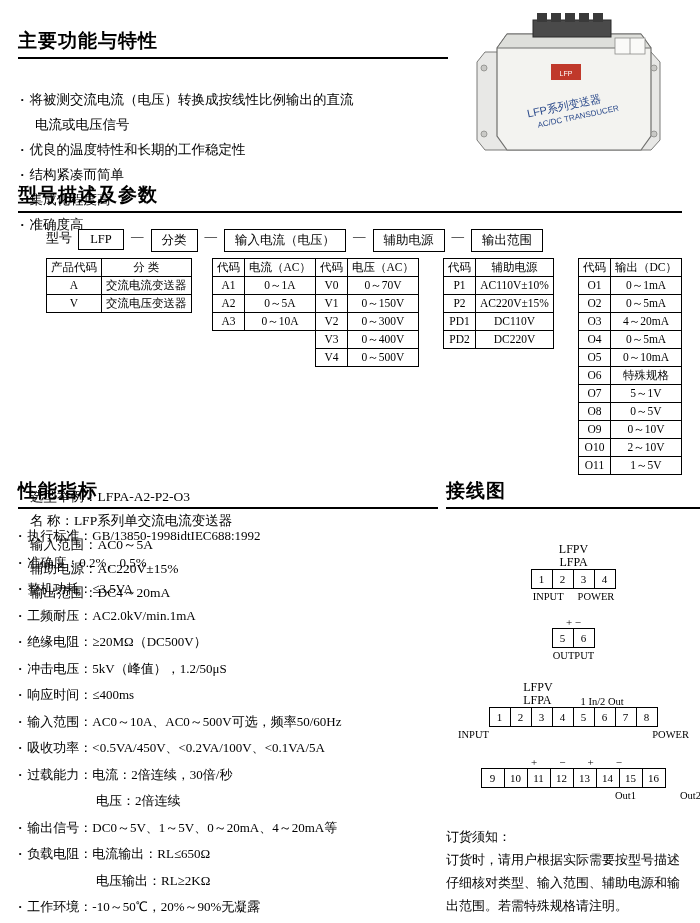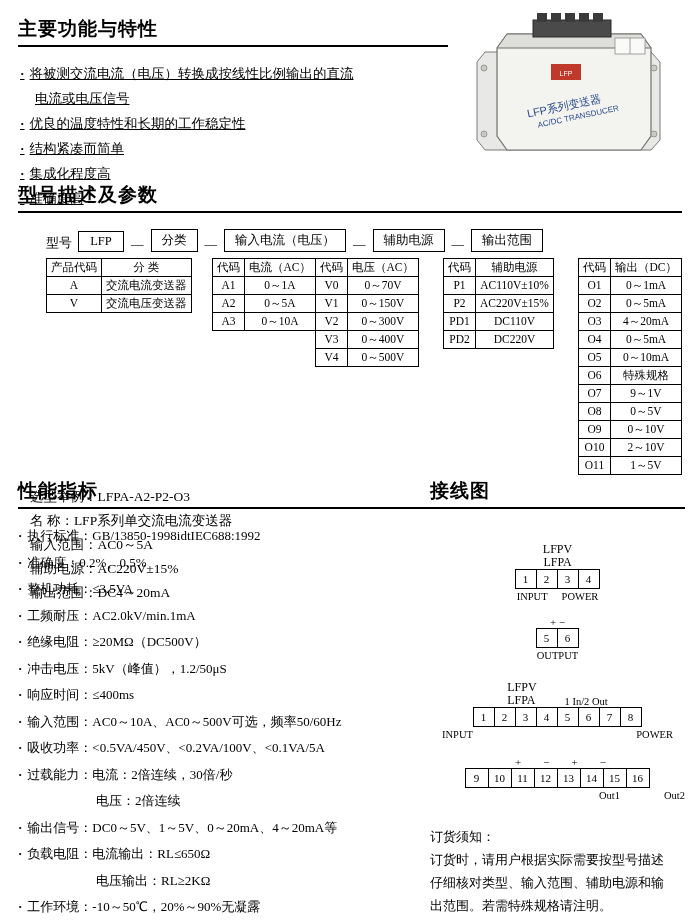--- a/index.html
+++ b/index.html
@@ -20,22 +20,22 @@
     letter-spacing: 1px;
   }
   .sec-title-wrap { position: relative; }
   .sec-underline {
     height: 2px;
     background: #000;
     margin-top: 3px;
   }
 
   
-  #s1 { position: absolute; left: 18px; top: 16px; width: 430px; }
-  #s1 .bullets { margin-top: 14px; font-size: 13.5px; line-height: 25px; text-decoration: underline; }
+  #s1 { position: absolute; left: 18px; top: 28px; width: 430px; }
+  #s1 .bullets { margin-top: 28px; font-size: 13.5px; line-height: 25px; }
   #s1 .bullets div { padding-left: 2px; }
   .bullet-dot::before {
     content: "\00B7";
     font-weight: bold;
     margin-right: 5px;
   }
   .indent2 { padding-left: 17px !important; }
 
   
   #prod-img {
@@ -45,21 +45,21 @@
     width: 230px;
     height: 165px;
   }
 
   
   #s2 { position: absolute; left: 18px; top: 182px; width: 664px; }
 
   .model-row {
     margin-top: 16px;
     display: flex;
-    align-items: flex-end;
+    align-items: flex-start;
     font-size: 12.5px;
     padding-left: 28px;
   }
   .model-row .lbl { margin-right: 6px; font-size: 13px; }
   .cell-box {
     border: 1px solid #000;
     padding: 2px 10px;
     text-align: center;
     font-size: 12.5px;
     background: #fff;
@@ -96,21 +96,21 @@
   }
   .sel-example .k { display: inline-block; margin-left: 12px; }
 
   
   #s3 { position: absolute; left: 18px; top: 478px; width: 420px; }
   #s3 .list { margin-top: 14px; font-size: 13px; line-height: 26.5px; }
   #s3 .list .row { white-space: nowrap; }
   .sub-ind { padding-left: 78px; }
 
   
-  #s4 { position: absolute; left: 430px; top: 478px; width: 255px; }
+  #s4 { position: absolute; left: 446px; top: 478px; width: 255px; }
   .wire-block { margin-top: 10px; text-align: center; font-size: 11px; }
   .term-row { display: flex; justify-content: center; gap: 0; }
   .term {
     width: 22px; height: 20px;
     border: 1px solid #000;
     display: flex; align-items: center; justify-content: center;
     font-size: 11px;
     margin-left: -1px;
     background: #fff;
   }
@@ -311,21 +311,21 @@
       <tr>
         <td>O5</td>
         <td>0～10mA</td>
       </tr>
       <tr>
         <td>O6</td>
         <td>特殊规格</td>
       </tr>
       <tr>
         <td>O7</td>
-        <td>9～1V</td>
+        <td>5～1V</td>
       </tr>
       <tr>
         <td>O8</td>
         <td>0～5V</td>
       </tr>
       <tr>
         <td>O9</td>
         <td>0～10V</td>
       </tr>
       <tr>

